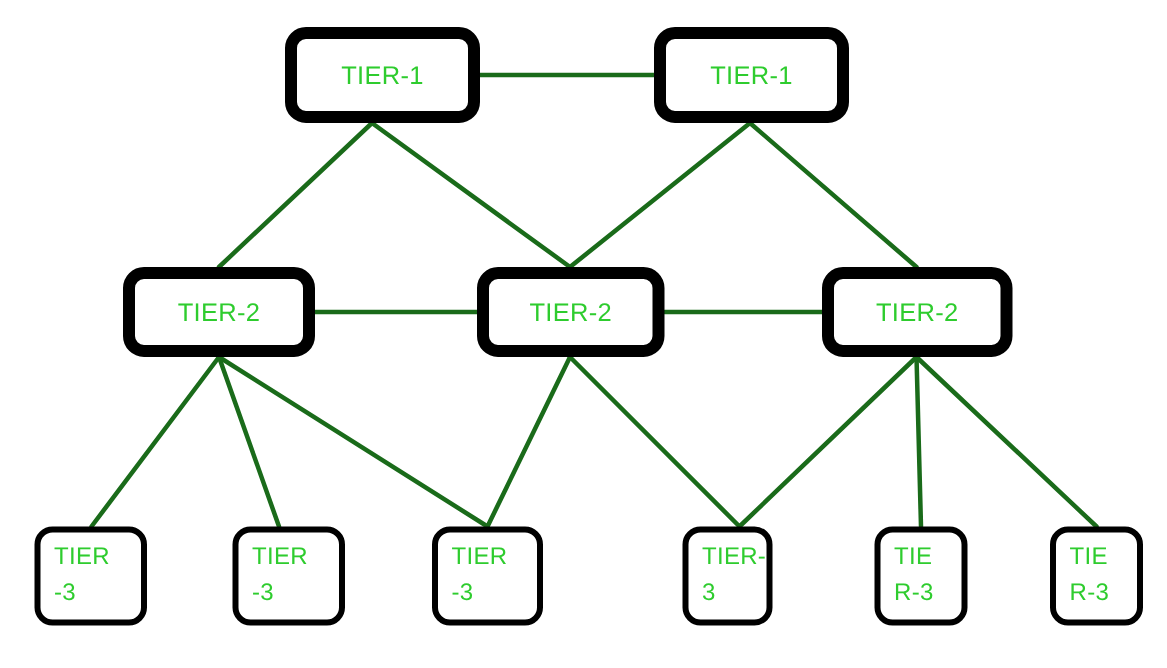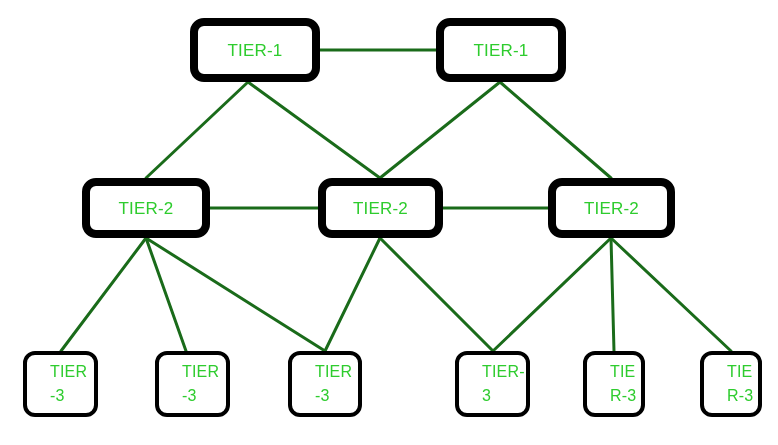--- a/index.html
+++ b/index.html
@@ -45,21 +45,21 @@
     color: #2ecc2e;
     font-size: 17px;
     line-height: 23px;
     letter-spacing: 0.2px;
     white-space: pre-line;
     user-select: none;
   }
   .node.tier3 .node-label {
     font-size: 16px;
     line-height: 24px;
-    padding-left: 23px;
+    padding-left: 9px;
     text-align: left;
   }
 </style>
 </head>
 <body>
 
 <div id="diagram-root">
   <svg id="edge-layer" viewBox="0 0 778 445" xmlns="http://www.w3.org/2000/svg">
       <line x1="320" y1="50" x2="436" y2="50" stroke="#1a6b1a" stroke-width="3" stroke-linecap="round"></line>
       <line x1="210" y1="208" x2="318" y2="208" stroke="#1a6b1a" stroke-width="3" stroke-linecap="round"></line>
@@ -98,21 +98,21 @@
 -3</span>
       </div>
       <div class="node tier3" style="left: 155px; top: 351px; width: 75px; height: 66px; border-color: rgb(0, 0, 0); background: rgb(255, 255, 255);">
         <span class="node-label" style="color: rgb(46, 204, 46);">TIER
 -3</span>
       </div>
       <div class="node tier3" style="left: 288px; top: 351px; width: 74px; height: 66px; border-color: rgb(0, 0, 0); background: rgb(255, 255, 255);">
         <span class="node-label" style="color: rgb(46, 204, 46);">TIER
 -3</span>
       </div>
-      <div class="node tier3" style="left: 455px; top: 351px; width: 75px; height: 66px; border-color: rgb(0, 0, 0); background: rgb(255, 255, 255);">
+      <div class="node tier3" style="left: 455px; top: 351px; width: 60px; height: 66px; border-color: rgb(0, 0, 0); background: rgb(255, 255, 255);">
         <span class="node-label" style="color: rgb(46, 204, 46);">TIER-
 3</span>
       </div>
       <div class="node tier3" style="left: 583px; top: 351px; width: 62px; height: 66px; border-color: rgb(0, 0, 0); background: rgb(255, 255, 255);">
         <span class="node-label" style="color: rgb(46, 204, 46);">TIE
 R-3</span>
       </div>
       <div class="node tier3" style="left: 700px; top: 351px; width: 62px; height: 66px; border-color: rgb(0, 0, 0); background: rgb(255, 255, 255);">
         <span class="node-label" style="color: rgb(46, 204, 46);">TIE
 R-3</span>

